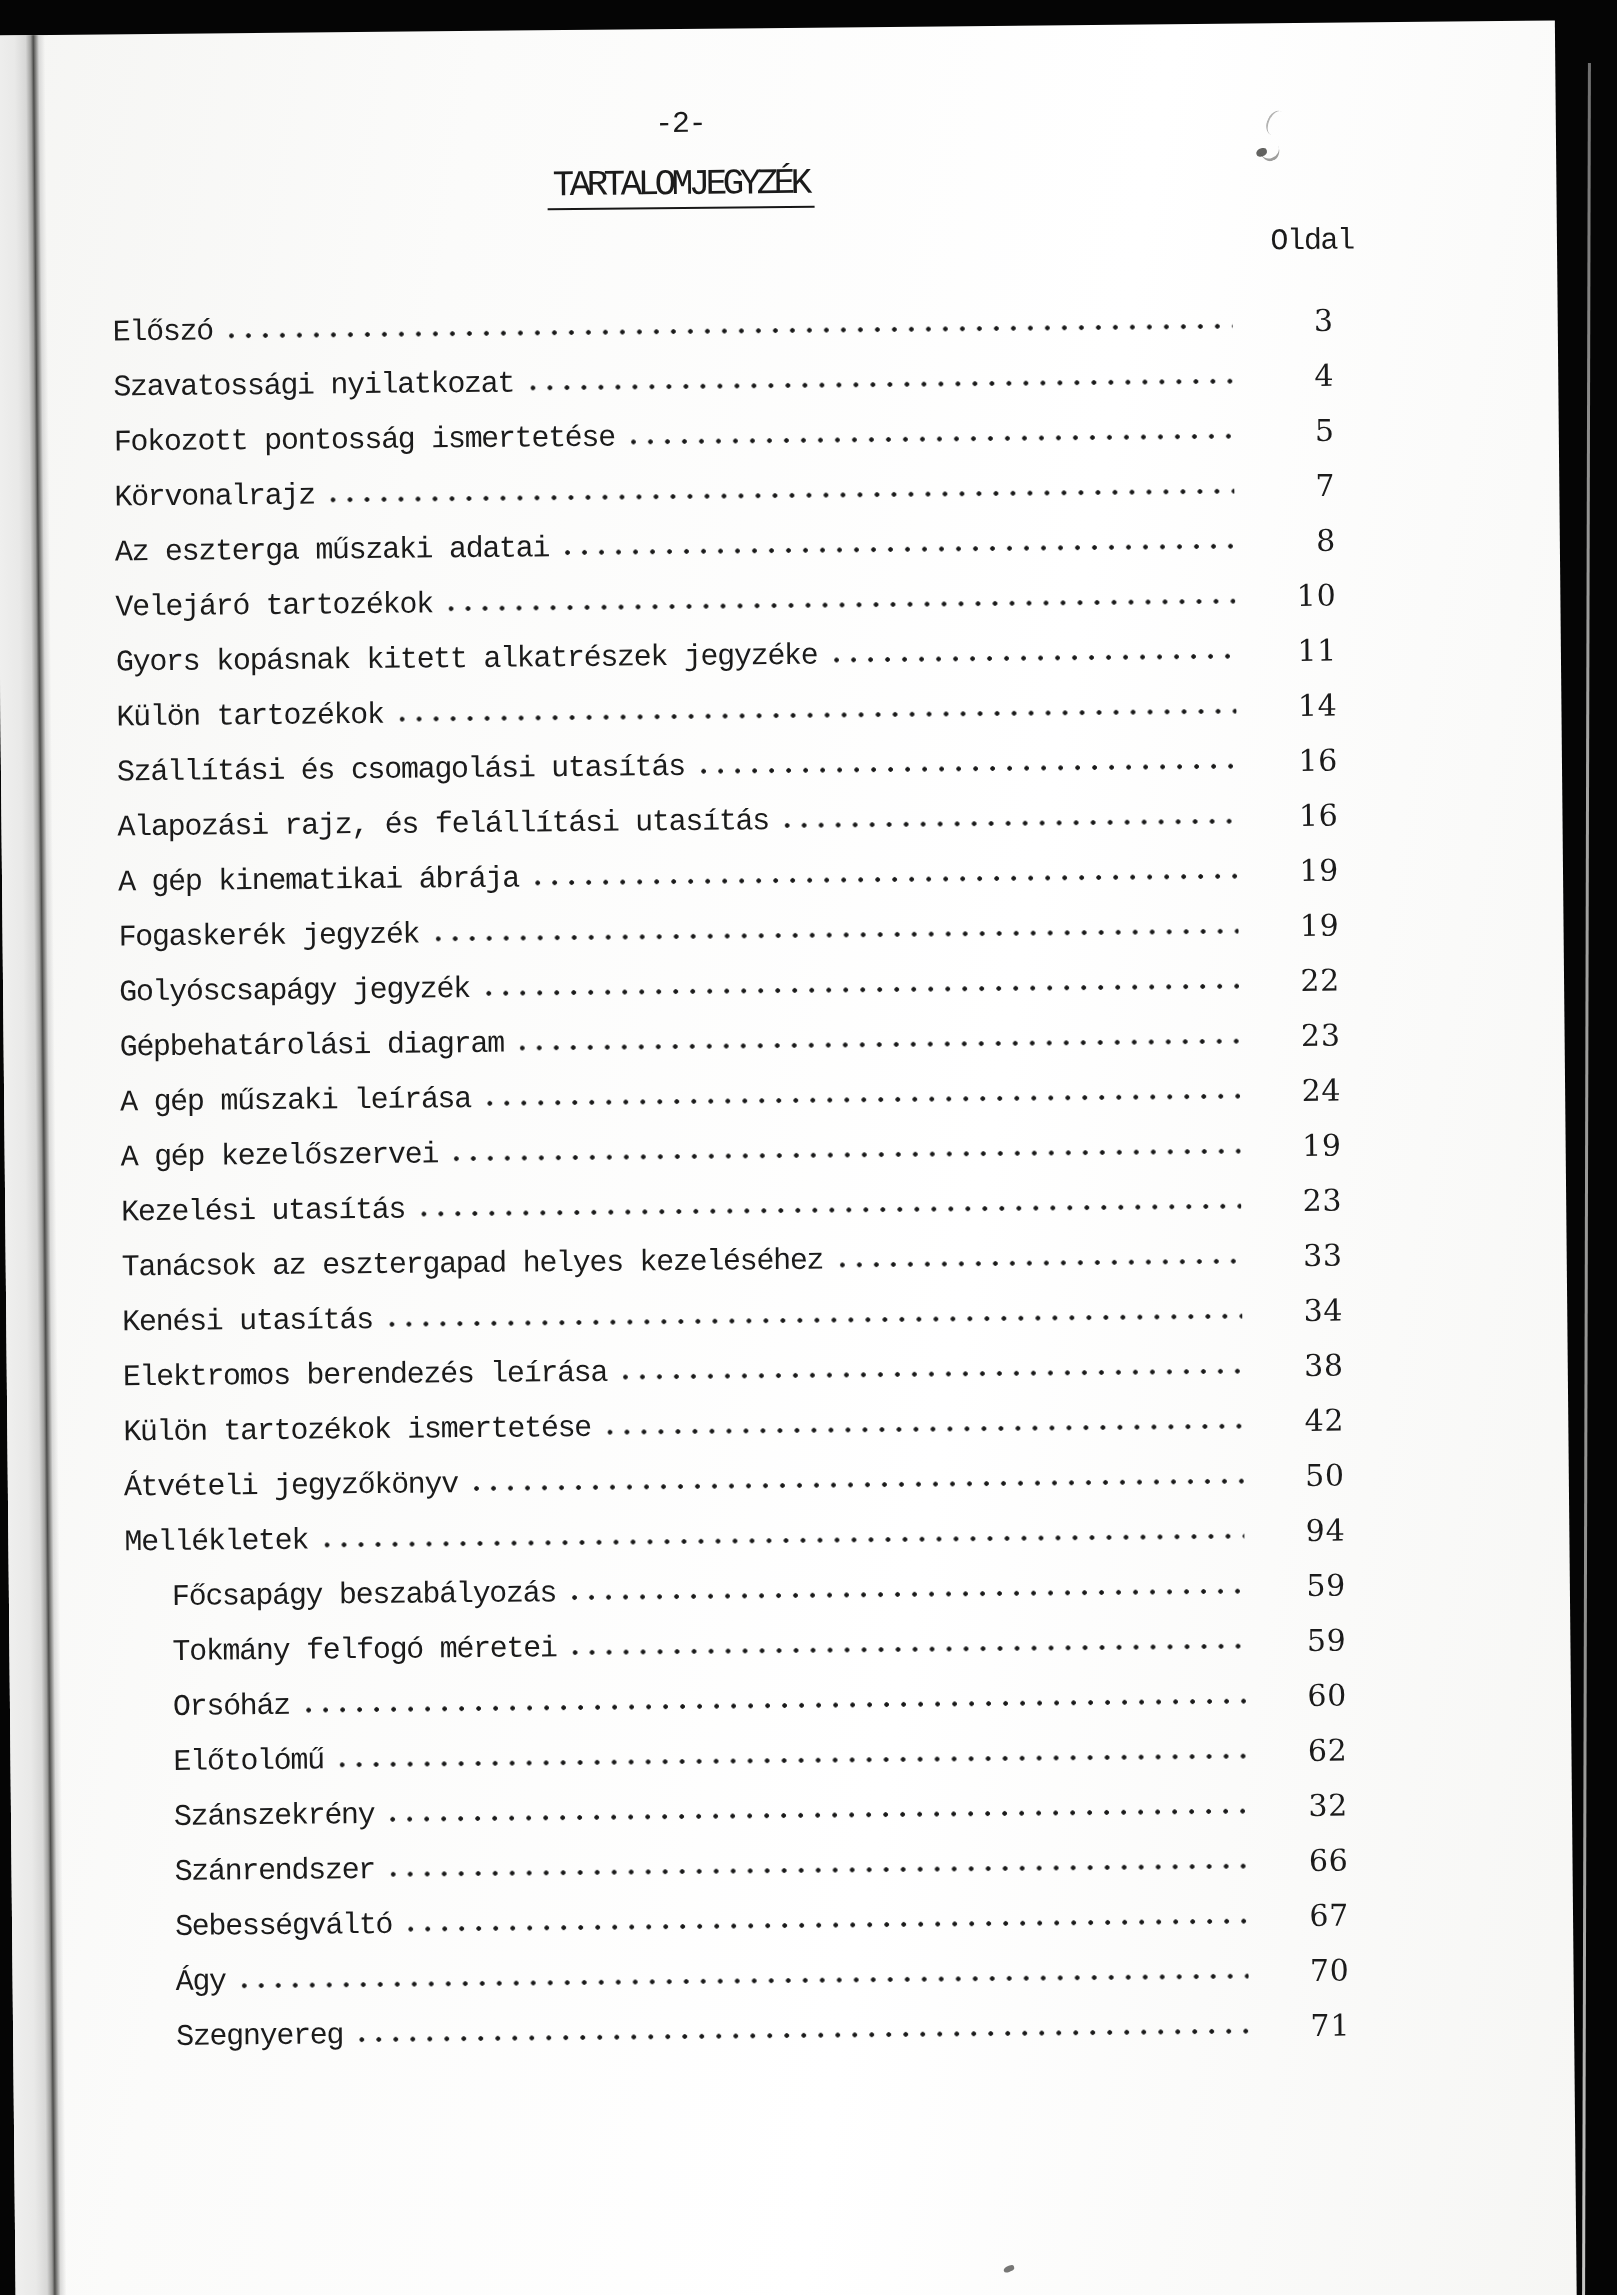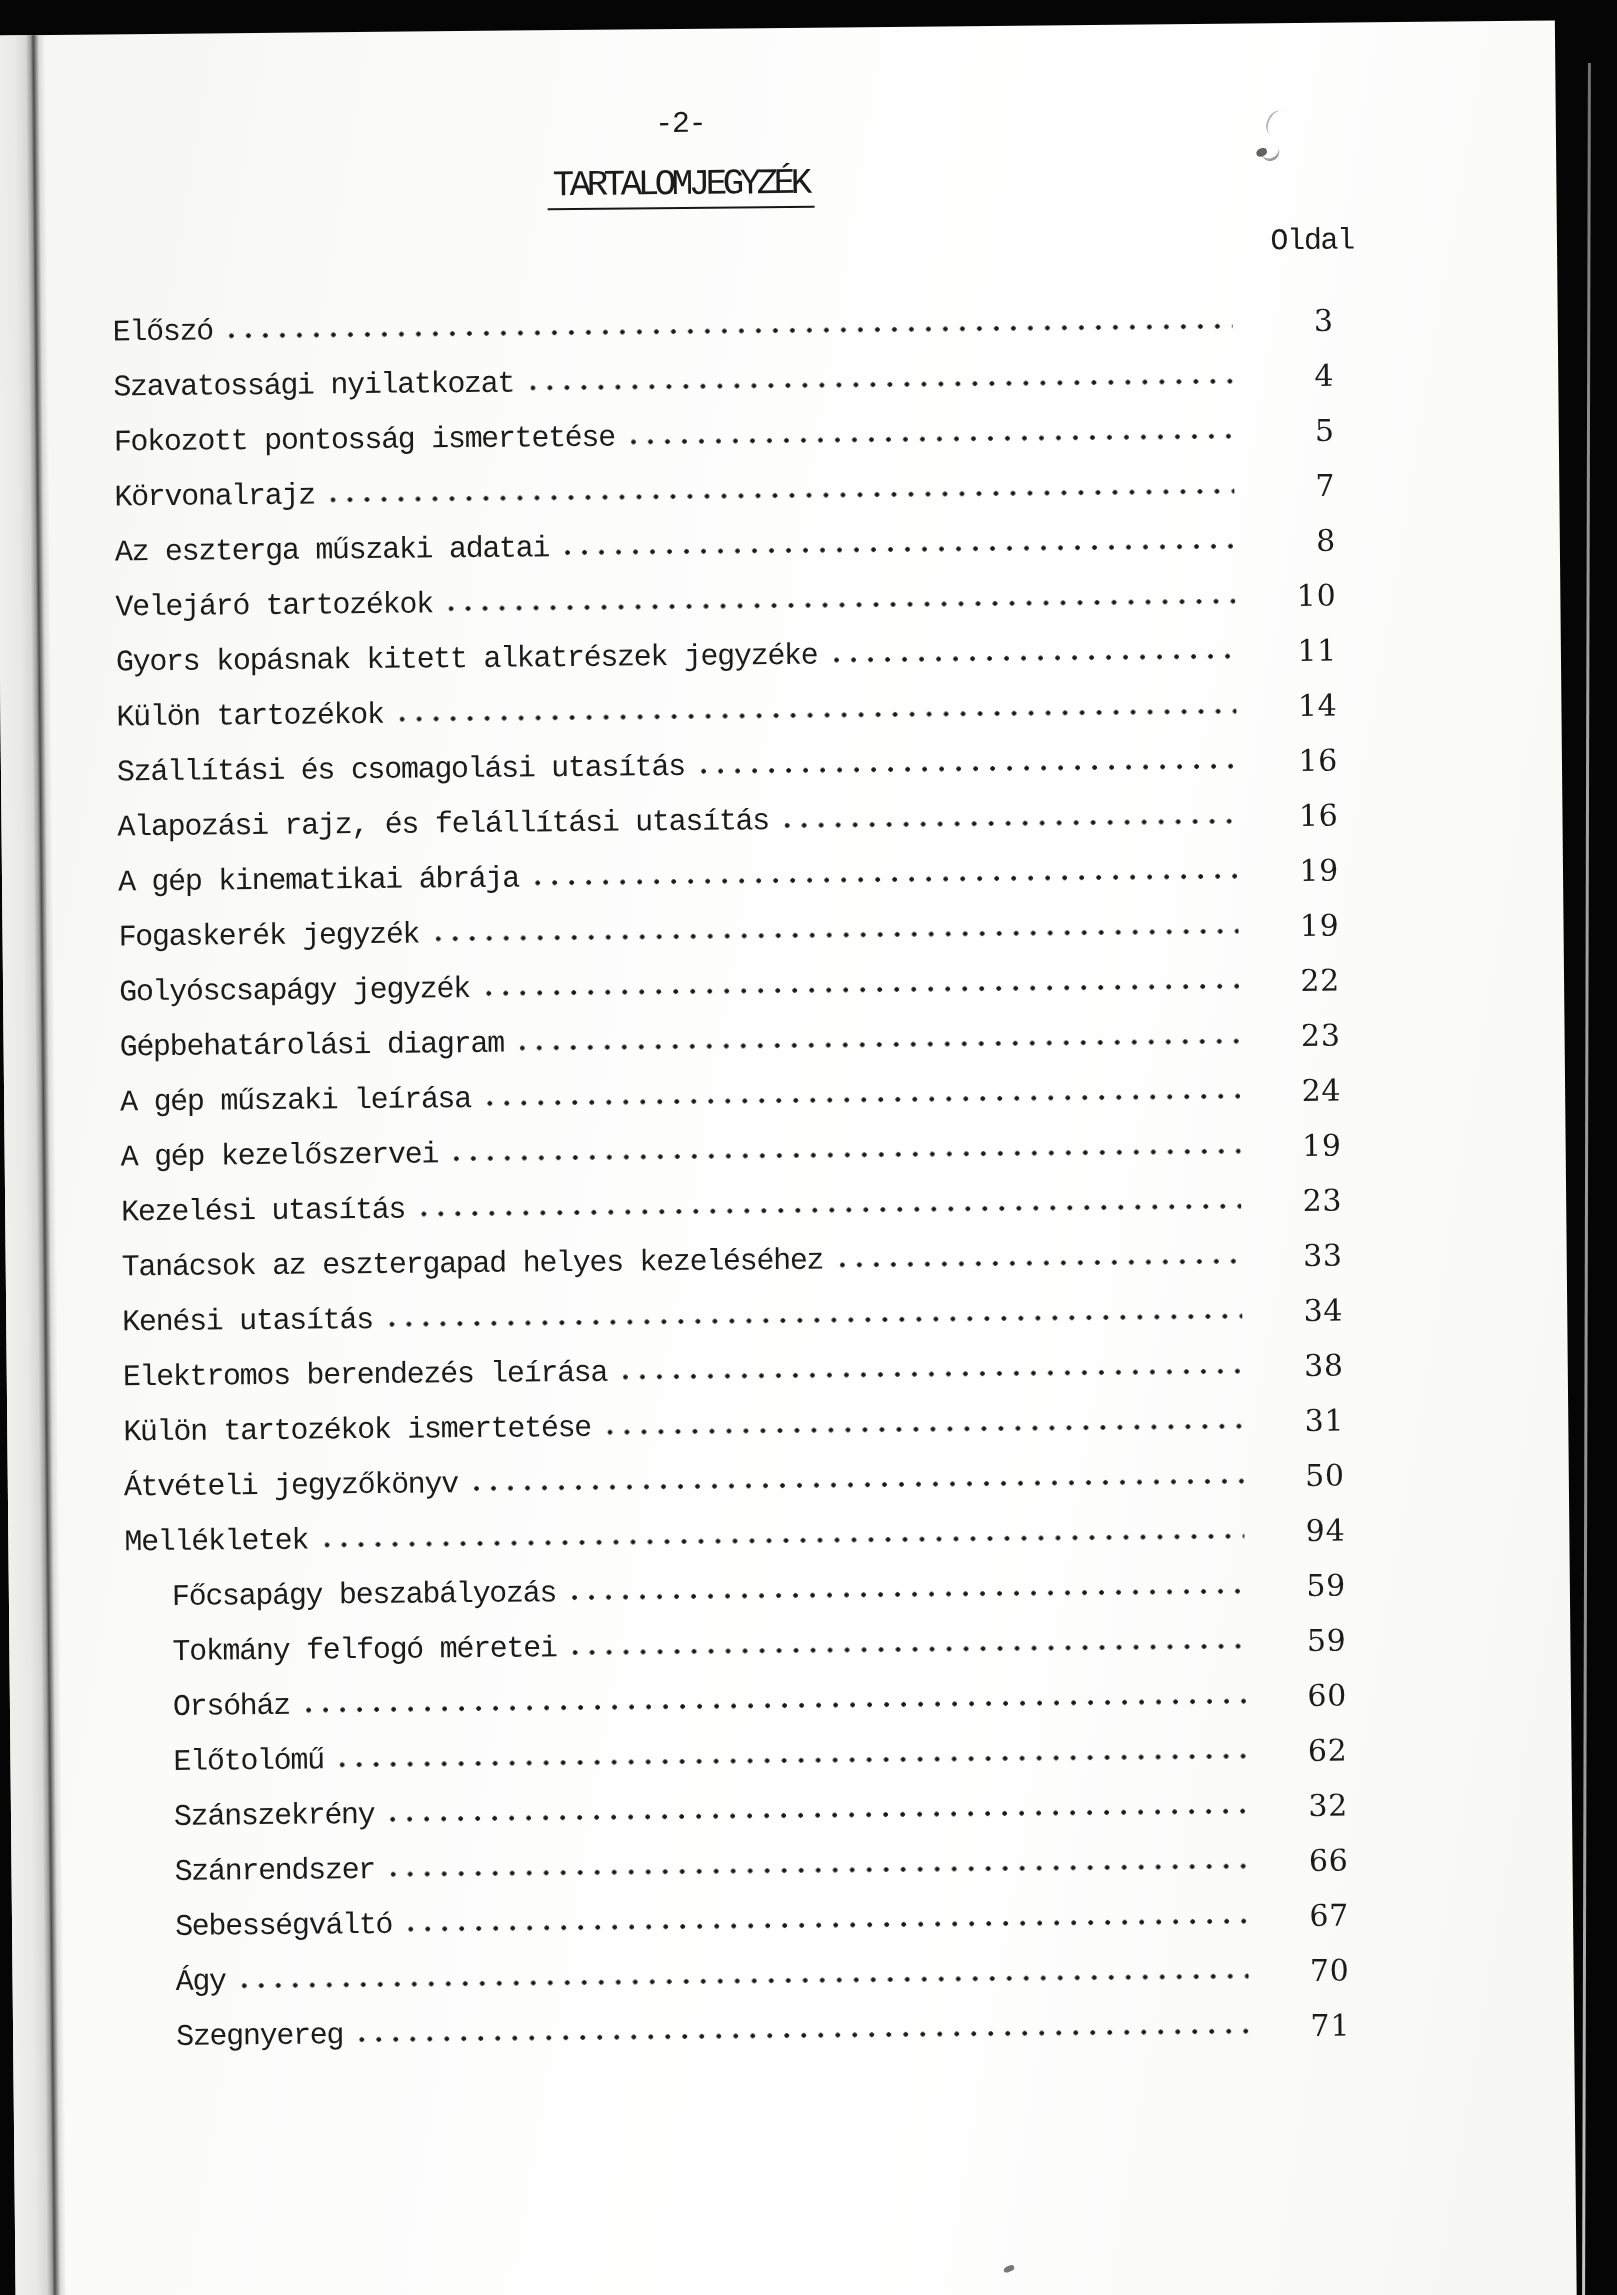--- a/index.html
+++ b/index.html
@@ -220,21 +220,21 @@
     <span class="pnum">34</span>
   </div>
         <div class="row">
     <span class="label">Elektromos berendezés leírása</span>
     <span class="leader"></span>
     <span class="pnum">38</span>
   </div>
         <div class="row">
     <span class="label">Külön tartozékok ismertetése</span>
     <span class="leader"></span>
-    <span class="pnum">31</span>
+    <span class="pnum">42</span>
   </div>
         <div class="row">
     <span class="label">Átvételi jegyzőkönyv</span>
     <span class="leader"></span>
     <span class="pnum">50</span>
   </div>
         <div class="row">
     <span class="label">Mellékletek</span>
     <span class="leader"></span>
     <span class="pnum">94</span>

